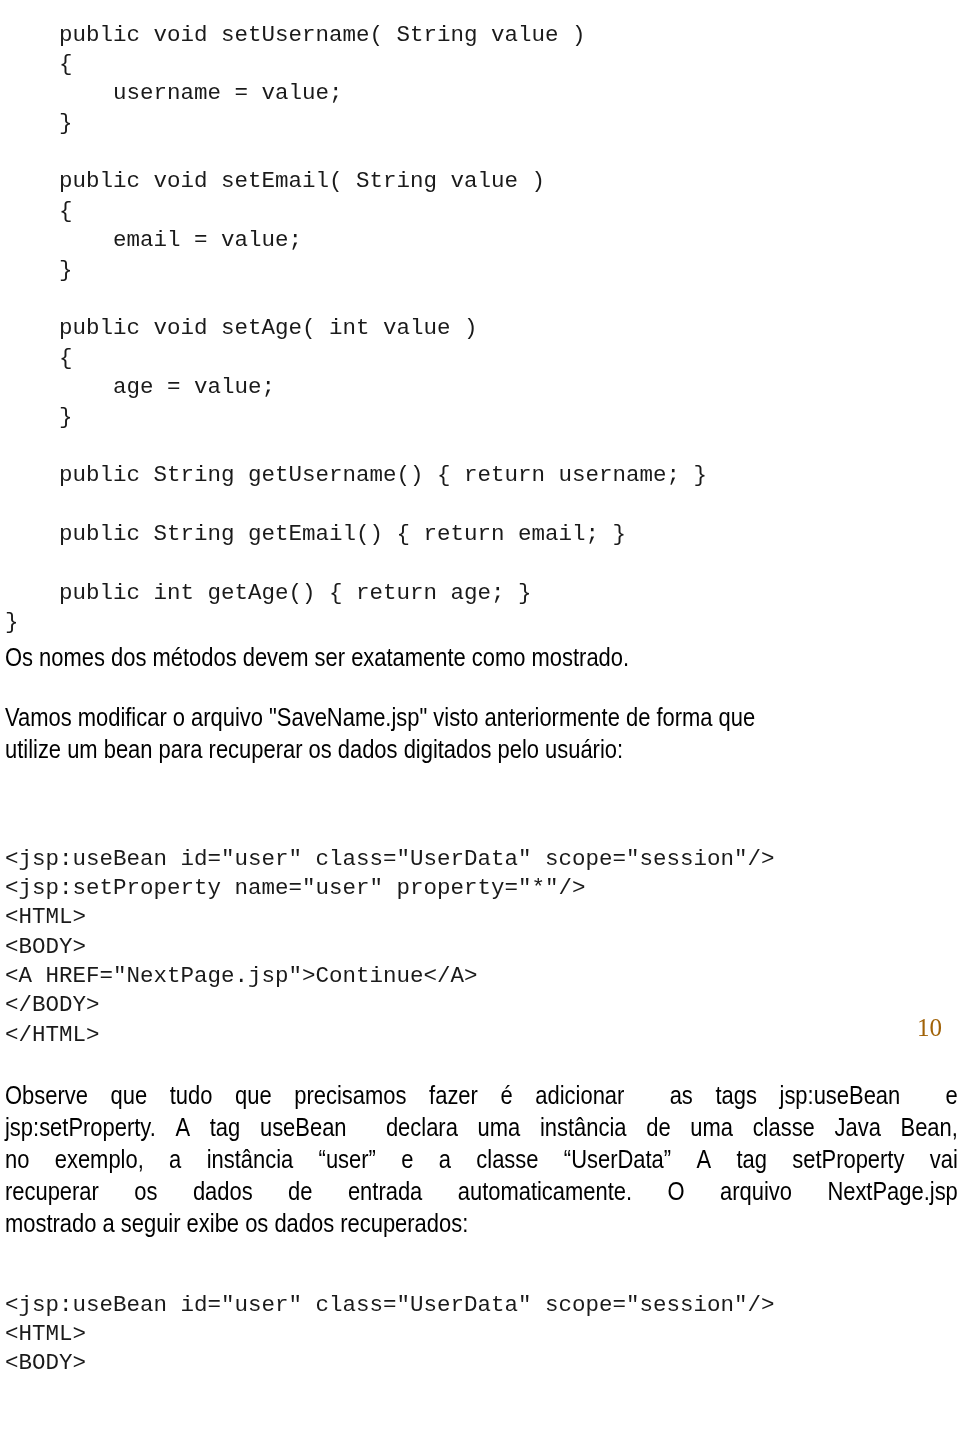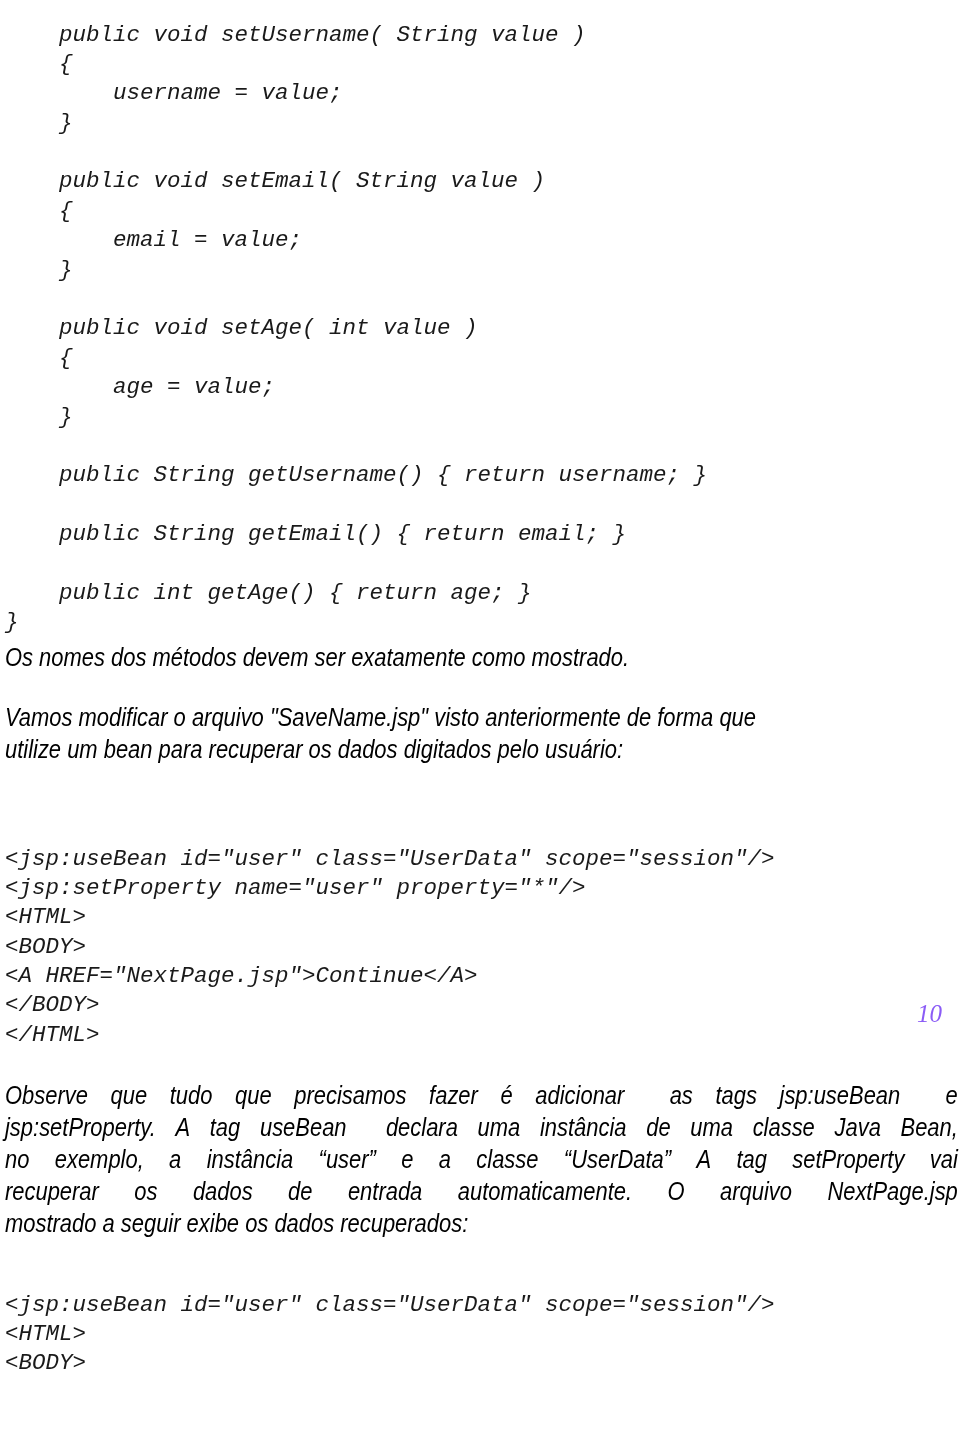--- a/index.html
+++ b/index.html
@@ -15,21 +15,20 @@
     font-family: "Liberation Sans", sans-serif;
     color: #000000;
     -webkit-font-smoothing: antialiased;
   }
 
   .page {
     position: relative;
     width: 960px;
     height: 1054px;
     box-sizing: border-box;
-    font-style: italic;
   }
 
   
   .code-block {
     position: absolute;
     font-family: "Liberation Mono", "DejaVu Sans Mono", monospace;
     font-size: 22.5px;
     line-height: 29.4px;
     white-space: pre;
     color: #1a1a1a;
@@ -69,25 +68,25 @@
     justify-content: space-between;
     white-space: nowrap;
   }
   .jline.last { justify-content: flex-start; }
   .jline > span { white-space: pre; }
 
   
   .page-number {
     position: absolute;
     right: 18px;
-    bottom: 28px;
+    bottom: 14px;
     font-family: "Liberation Serif", "DejaVu Serif", serif;
     font-size: 25px;
     line-height: 1;
-    color: #8b5cf6;
+    color: #a16207;
   }
 </style>
 </head>
 <body>
 
 <div class="page">
 
   <pre class="code-block" id="codeMethods" style="left:5px; top:-2px;"><span class="code-line">    public void setUsername( String value )</span><span class="code-line">    {</span><span class="code-line">        username = value;</span><span class="code-line">    }</span><span class="code-line blank">&nbsp;</span><span class="code-line">    public void setEmail( String value )</span><span class="code-line">    {</span><span class="code-line">        email = value;</span><span class="code-line">    }</span><span class="code-line blank">&nbsp;</span><span class="code-line">    public void setAge( int value )</span><span class="code-line">    {</span><span class="code-line">        age = value;</span><span class="code-line">    }</span><span class="code-line blank">&nbsp;</span><span class="code-line">    public String getUsername() { return username; }</span><span class="code-line blank">&nbsp;</span><span class="code-line">    public String getEmail() { return email; }</span><span class="code-line blank">&nbsp;</span><span class="code-line">    public int getAge() { return age; }</span><span class="code-line">}</span></pre>
 
   <div class="body-text" id="noteMethods" style="left:5px; top:641px; width:1110px;">

